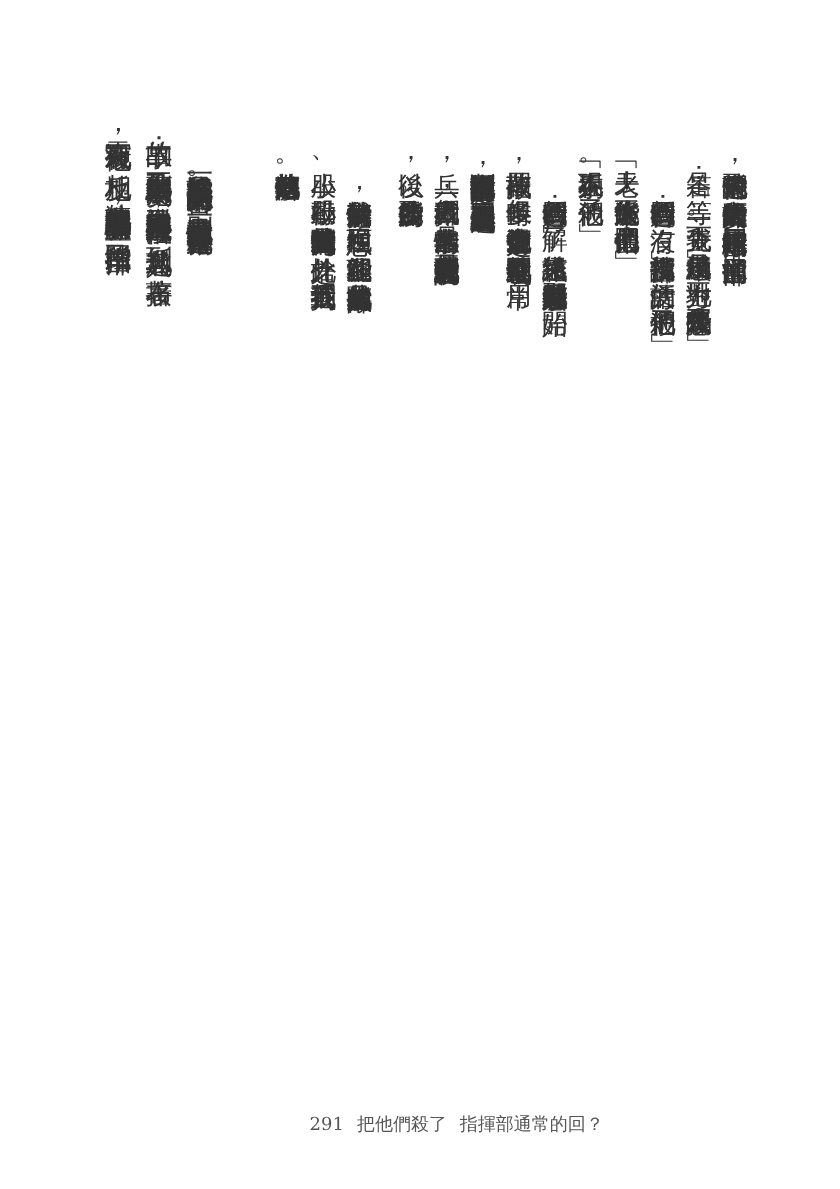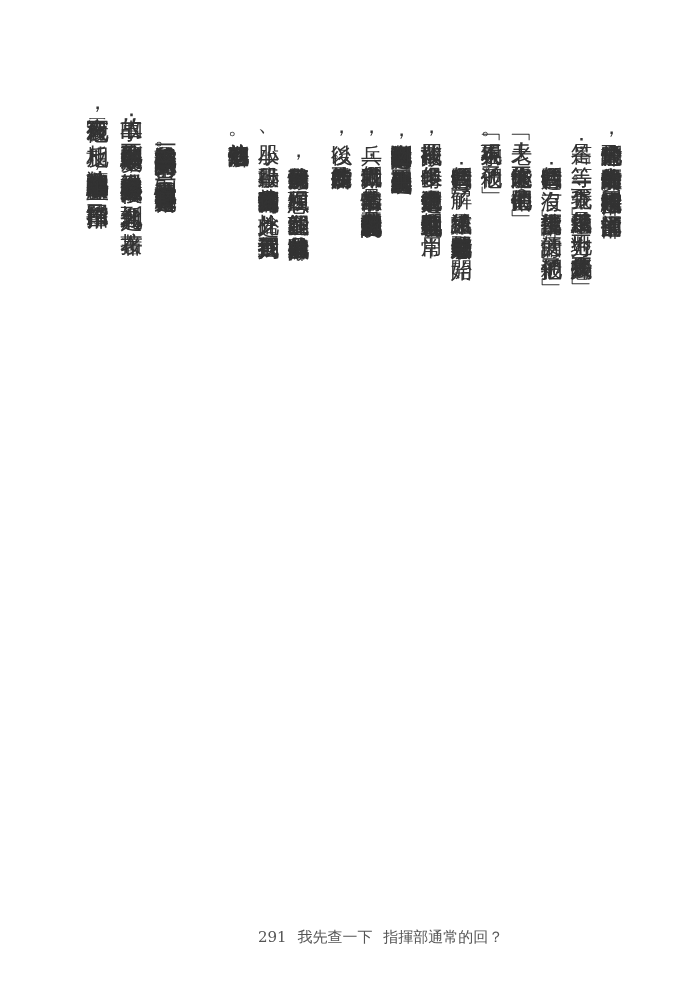--- a/index.html
+++ b/index.html
@@ -47,17 +47,17 @@
   </div>
 
   <div>
     <div class="col sans" style="left:151px; top:127px;">這段記載是布雷發表的一則雜誌文章的前言。這則文章是他回憶自己有一次沒有奉令就逕自行動</div>
     <div class="col sans" style="left:117px; top:100px;">的故事：他不顧自己與副駕駛的安危，操縱自己的小型雙人直昇機降落後，抓到一名北越兵。接著布</div>
     <div class="col sans" style="left:83px; top:100px;">雷沒有殺死他，相反地，他讓這名北越戰俘坐在副駕駛的膝蓋上，一路飛回指揮部。</div>
   </div>
 
   <div class="footer">
     <span>291</span>
-    <span>我先查一下</span>
+    <span>把他們殺了</span>
     <span>指揮部通常的回？</span>
   </div>
 
 </div>
 
 </body></html>

